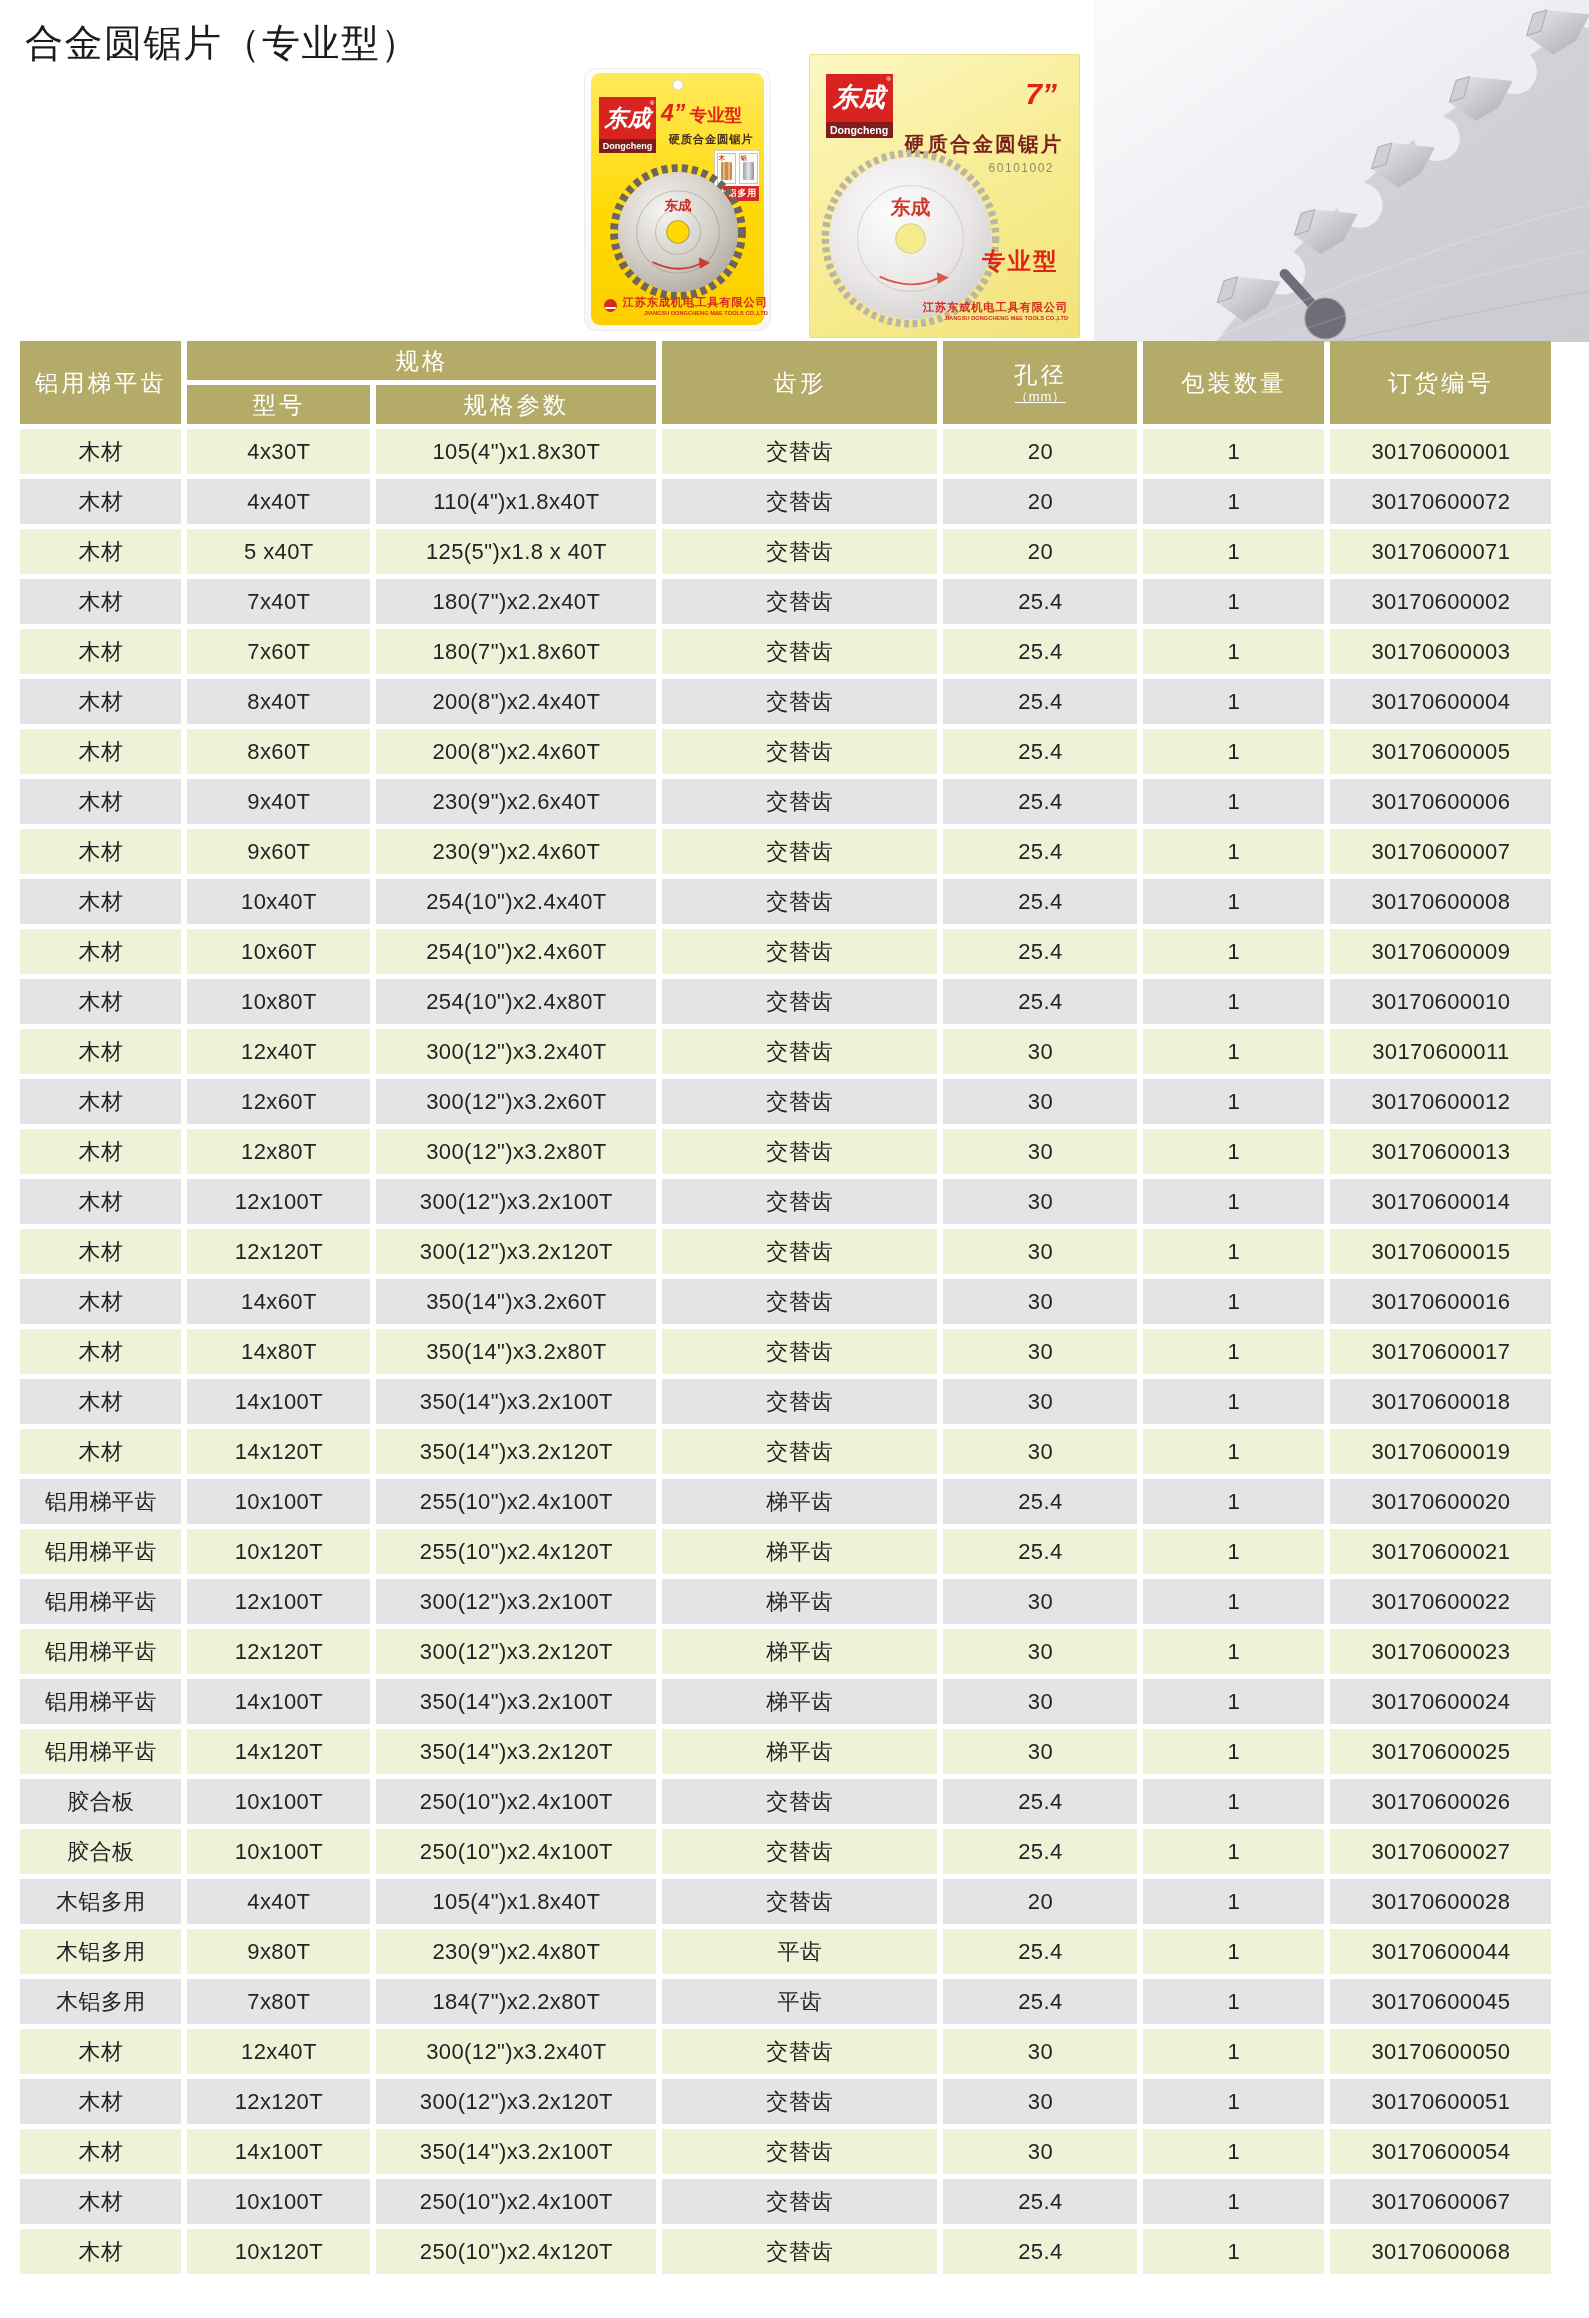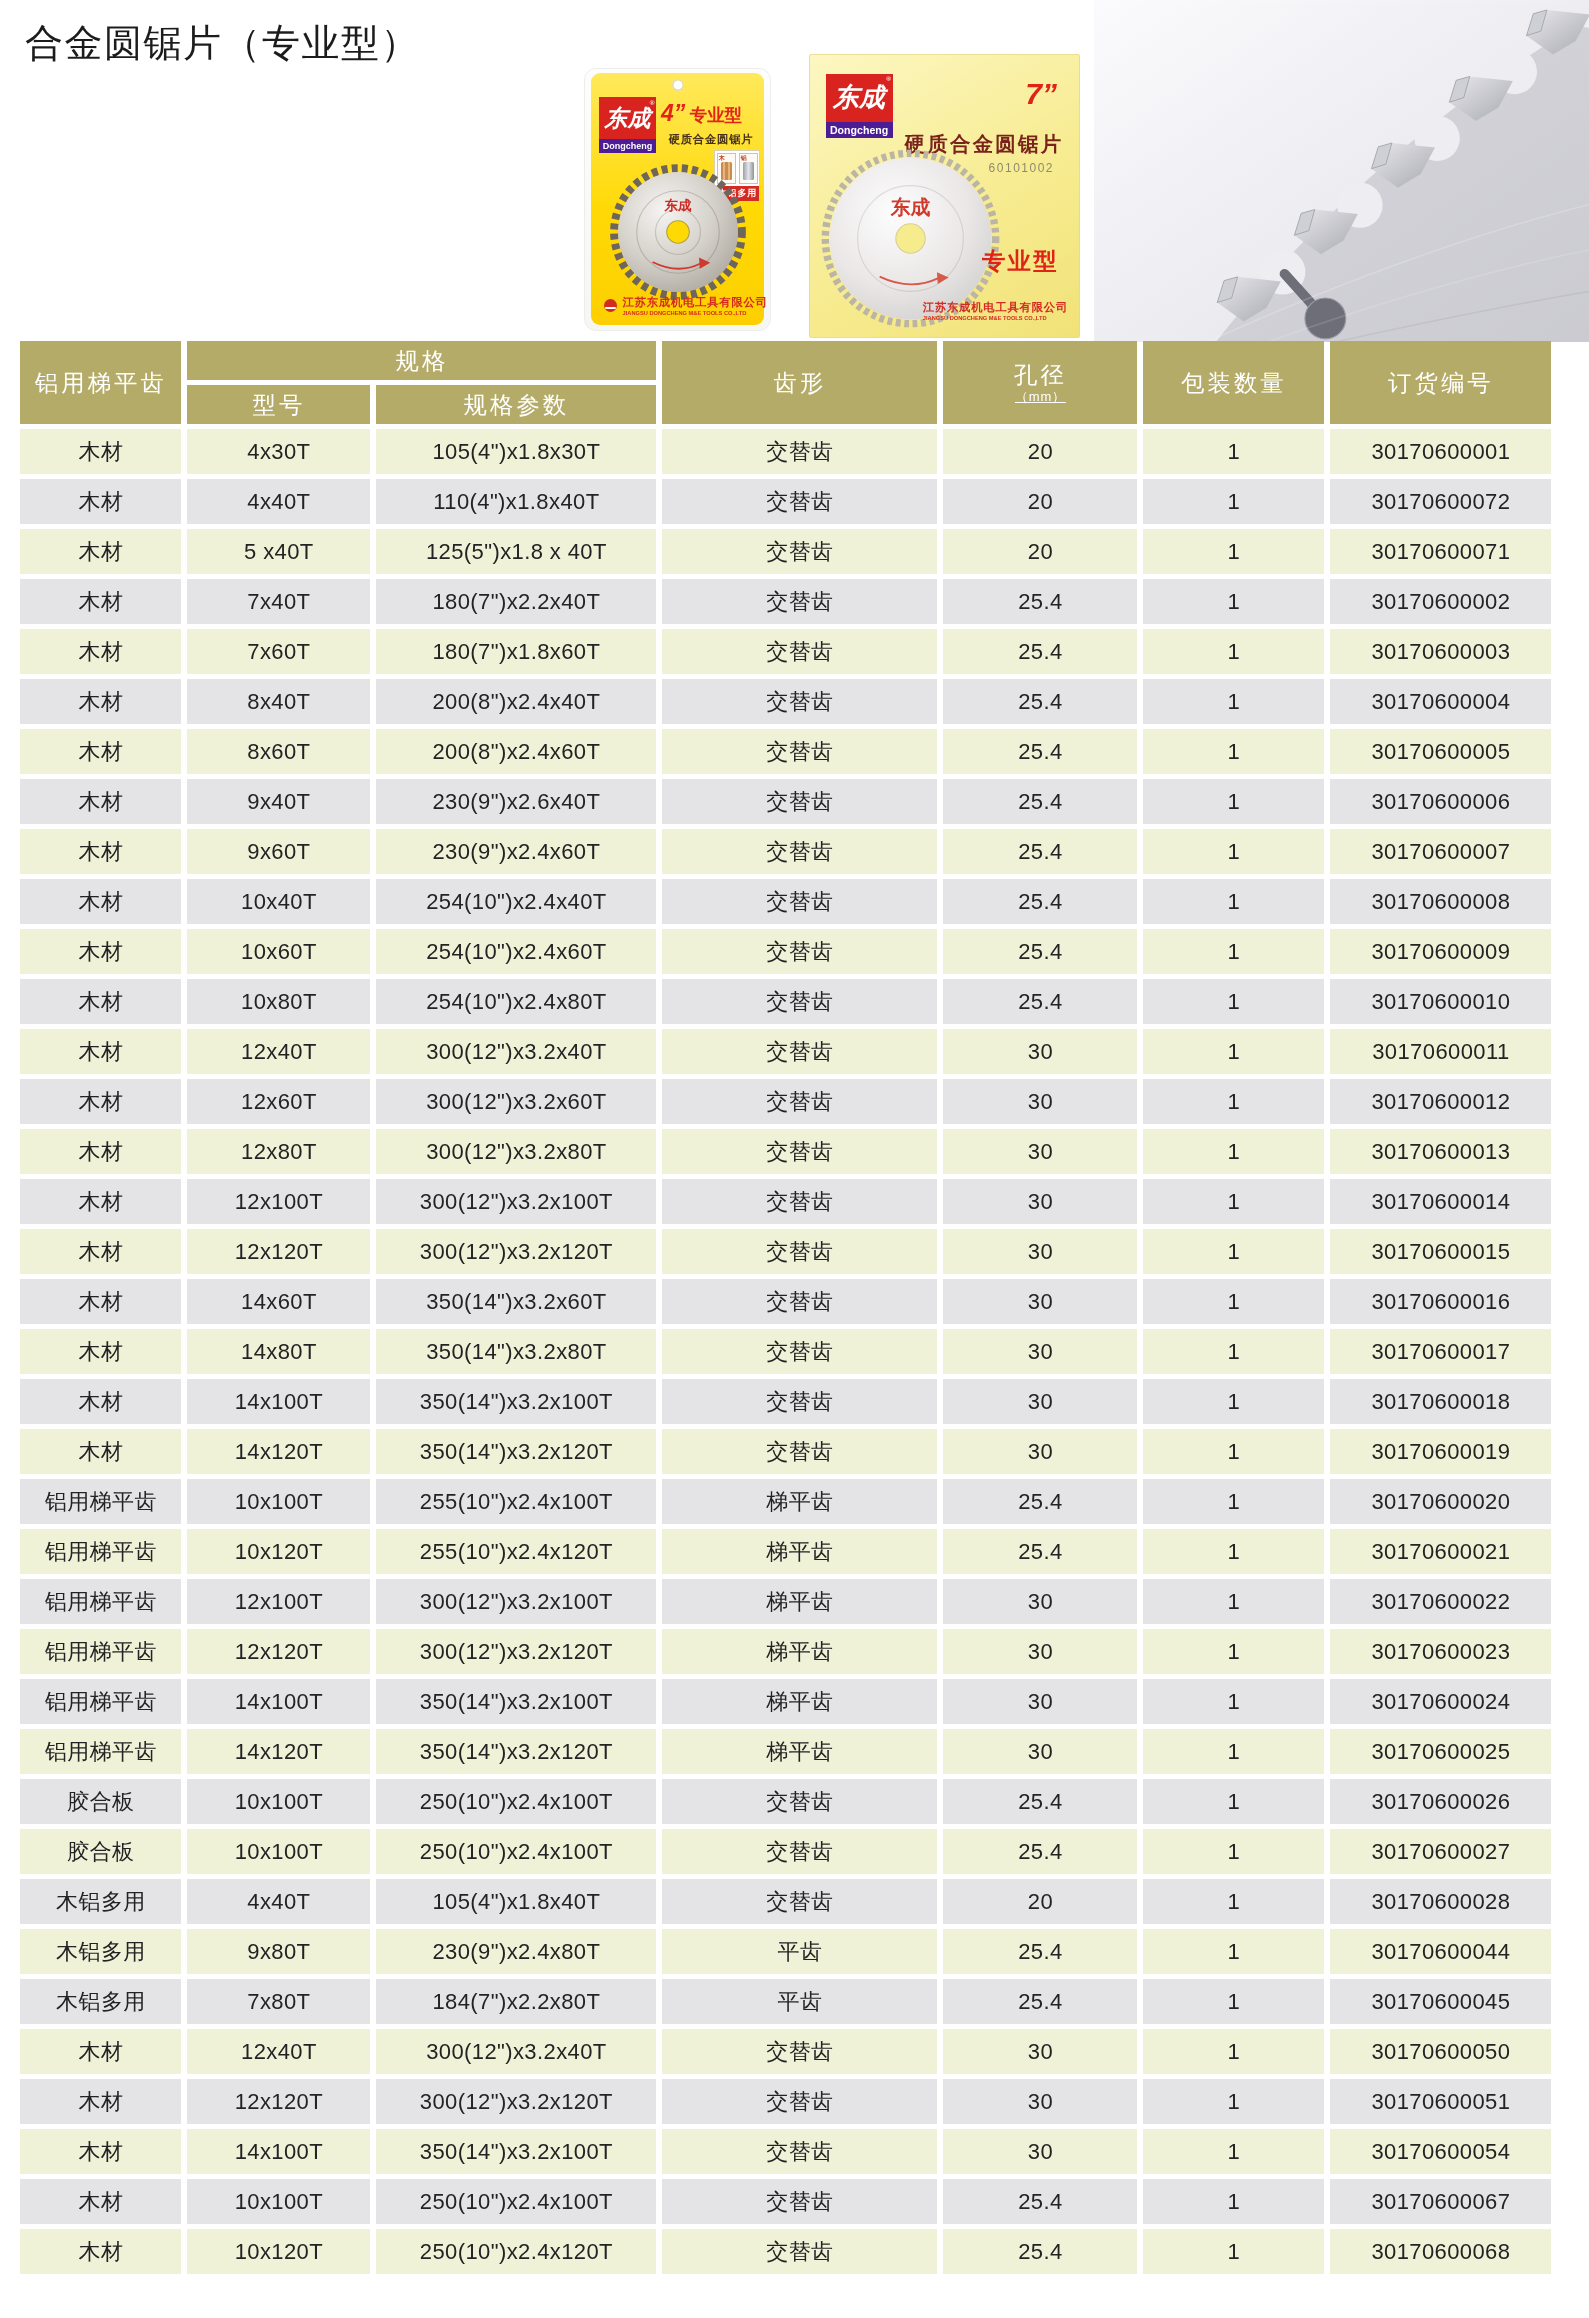--- a/index.html
+++ b/index.html
@@ -27,42 +27,42 @@
   }
   .hang-hole{position:absolute;left:50%;top:10.6px;width:12px;height:12px;margin-left:-6px;
     border-radius:50%;background:#ffffff;box-shadow:inset 0 0 0 1.5px #e3d79a;}
   .dc-logo{position:absolute;text-align:center;}
   .dc-logo .red{
     background:#d8231f;color:#fff;font-weight:700;
     display:flex;align-items:center;justify-content:center;position:relative;
     font-family:"Liberation Serif","DejaVu Serif",serif;font-style:italic;
   }
   .dc-logo .reg{position:absolute;top:1.5px;right:1.5px;font-size:6.8px;font-style:normal;}
-  .dc-logo .blue{background:#4c1d95;color:#fff;font-weight:700;display:flex;align-items:center;justify-content:center;}
+  .dc-logo .blue{background:#7f1d1d;color:#fff;font-weight:700;display:flex;align-items:center;justify-content:center;}
   .blister .dc-logo{left:15px;top:29px;width:57px;}
   .blister .dc-logo .red{height:42px;font-size:23px;}
   .blister .dc-logo .blue{height:14.4px;font-size:9px;}
   .blister .size-line{position:absolute;left:77px;top:32px;width:100px;text-align:left;color:#e22418;font-weight:700;}
   .blister .size-line .size{font-size:23px;font-style:italic;}
   .blister .size-line .type{font-size:17.4px;margin-left:4.5px;}
   .blister .prod-name{position:absolute;left:77px;top:64px;width:100px;text-align:center;
     font-size:11.3px;font-weight:700;color:#45301b;letter-spacing:0.8px;}
   
   .badge{position:absolute;right:10.6px;top:82px;width:44px;height:50px;background:#fff;
     border:0.8px solid #d8cfb4;display:flex;flex-direction:column;}
   .badge .icons{flex:1;display:flex;}
   .badge .icons .cell{flex:1;margin:2.3px 1.5px;border:0.8px solid #e4b9a4;position:relative;background:#fdf9f3;}
   .badge .icons .cell .mini{position:absolute;left:3px;right:3px;top:7.6px;bottom:3px;border-radius:1.5px;}
   .badge .icons .cell .lbl{position:absolute;top:-0.8px;left:0.8px;font-size:6px;color:#c23b20;font-weight:700;}
   .badge .mini.wood{background:repeating-linear-gradient(90deg,#c98b4e 0 2.3px,#e8b57c 2.3px 4.5px);}
   .badge .mini.alu{background:linear-gradient(90deg,#9aa0a8,#e2e6ea 50%,#8d939b);}
   .badge .band{height:15px;background:#d42a22;color:#fff;font-size:9px;font-weight:700;
     display:flex;align-items:center;justify-content:center;letter-spacing:0.8px;}
   .blister .blade-svg{position:absolute;left:19px;top:89px;}
-  .company{position:absolute;display:flex;align-items:center;gap:5.3px;}
+  .company{position:absolute;display:flex;align-items:center;gap:5.3px;text-align:right;}
   .company .dot{width:13.6px;height:13.6px;border-radius:50%;background:#d42a22;position:relative;overflow:hidden;flex:0 0 auto;}
   .company .dot:after{content:"";position:absolute;left:1.5px;right:1.5px;bottom:3px;height:2.3px;background:#fff;border-radius:1.5px;}
   .company .cn{font-size:11.3px;font-weight:700;color:#d42a22;letter-spacing:0.8px;white-space:nowrap;}
   .company .en{font-size:5.7px;font-weight:700;color:#d42a22;white-space:nowrap;}
   .blister .company{left:19.7px;bottom:15px;}
   
   .boxpack{left:809px;top:54px;width:271px;height:284px;}
   .boxpack .face{position:absolute;inset:0;border-radius:3px;
     background:linear-gradient(150deg,#fcf7c2 0%,#f7ec92 55%,#f1e277 100%);
     box-shadow:inset 0 0 0 0.8px #e6d98a;}

